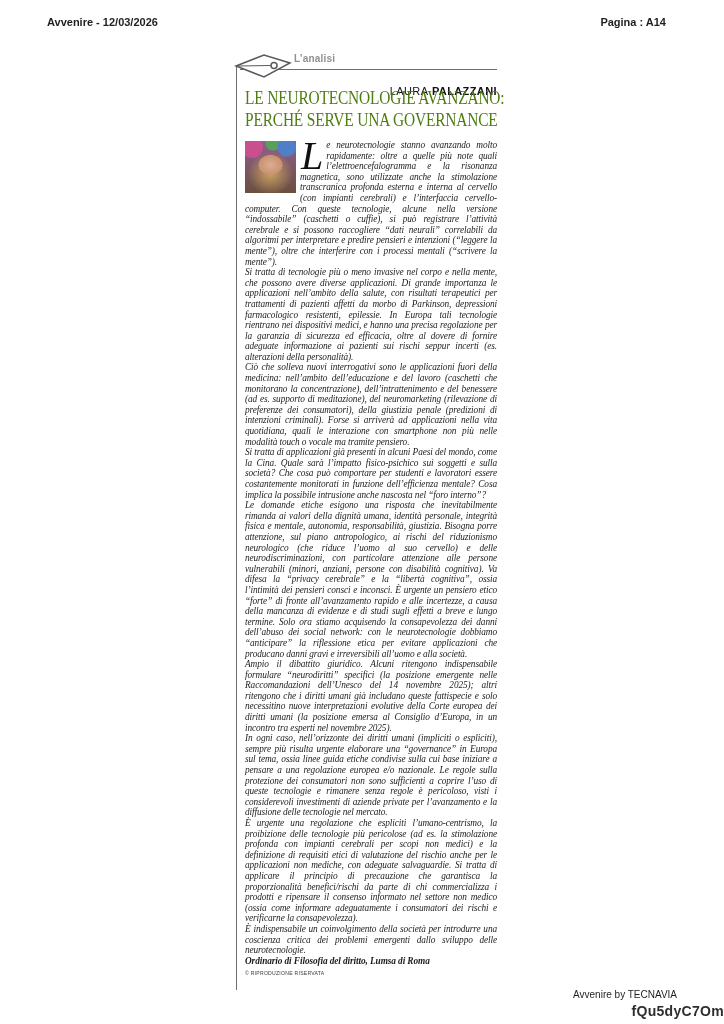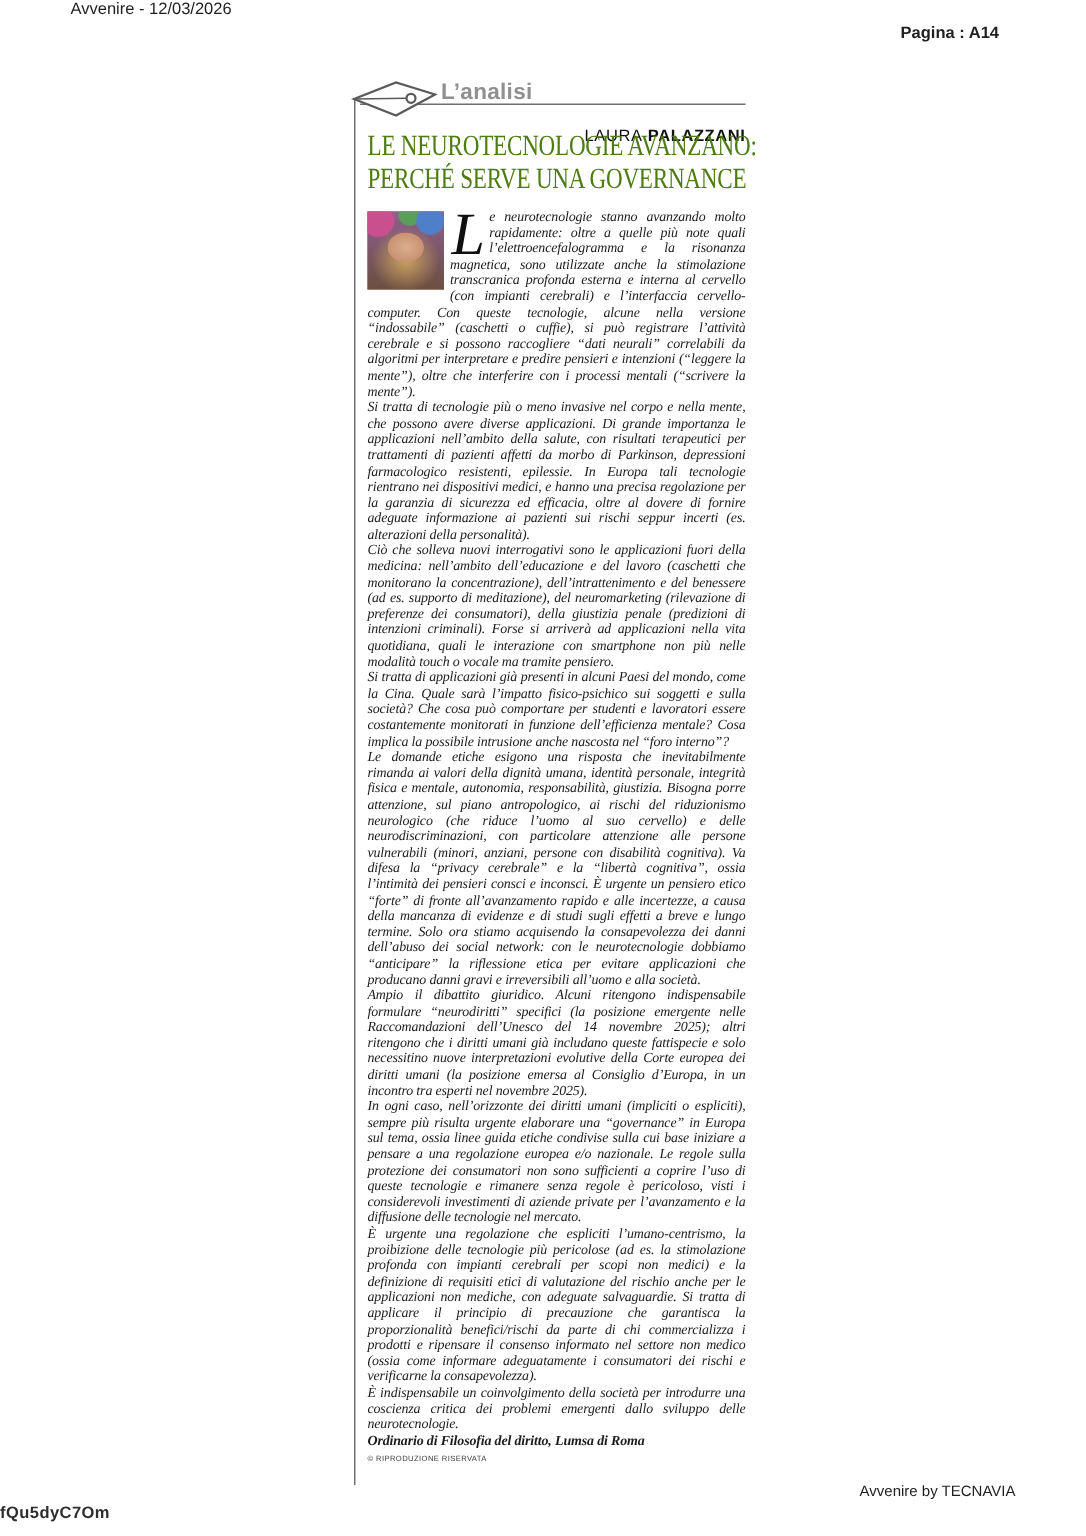--- a/index.html
+++ b/index.html
@@ -2,29 +2,29 @@
 <html><head>
 <meta charset="utf-8">
 <style>
   html,body{margin:0;padding:0;background:#e9e9e9;}
   .page{
     position:relative;width:724px;height:1024px;background:#ffffff;
     margin:0 auto;overflow:hidden;
     font-family:"Liberation Sans",sans-serif;color:#1b1b1b;
   }
   
-  .hdr-left{position:absolute;left:47px;top:0;font-size:11px;font-weight:400;color:#1f1f1f;}
+  .hdr-left{position:absolute;left:47px;top:16px;font-size:11px;font-weight:700;color:#1f1f1f;}
   .hdr-right{position:absolute;right:58px;top:16px;font-size:11px;font-weight:600;color:#1f1f1f;}
 
   
   .h-rule{position:absolute;left:240px;top:69px;width:257px;height:1px;background:#6e6e6e;}
   .v-rule{position:absolute;left:236px;top:66px;width:1px;height:924px;background:#6e6e6e;}
   .nib{position:absolute;left:234px;top:53px;width:58px;height:27px;z-index:3;}
   .section-label{
-    position:absolute;left:294px;top:53px;font-size:15px;font-weight:700;
+    position:absolute;left:294px;top:53px;font-size:10px;font-weight:700;
     color:#909090;letter-spacing:.2px;z-index:2;
   }
   .byline{
     position:absolute;left:245px;top:85px;width:252px;text-align:right;
     font-size:11px;letter-spacing:.4px;color:#111;
   }
   .byline b{font-weight:700;}
 
   
   .title{position:absolute;left:245px;top:87px;width:330px;color:#4d7c0f;
@@ -61,22 +61,22 @@
   .copyright{
     font-family:"Liberation Sans",sans-serif;font-style:normal;
     font-size:6px;letter-spacing:.3px;color:#3a3a3a;margin-top:3px;
     transform:scale(.85);transform-origin:left top;
   }
 
   
   .ftr-left{position:absolute;left:47px;top:1047px;font-size:10px;color:#1f1f1f;}
   .ftr-right{position:absolute;right:47px;top:989px;font-size:10px;color:#1f1f1f;}
   .watermark{
-    position:absolute;left:0;right:0;top:1003px;text-align:left;
-    font-size:11px;font-weight:700;color:#2e2e2e;letter-spacing:.3px;
+    position:absolute;left:0;right:0;top:1003px;text-align:right;
+    font-size:14px;font-weight:700;color:#2e2e2e;letter-spacing:.3px;
   }
 </style>
 </head>
 <body>
 
 <div class="page">
 
   <div class="hdr-left">Avvenire - 12/03/2026</div>
   <div class="hdr-right">Pagina : A14</div>
 

